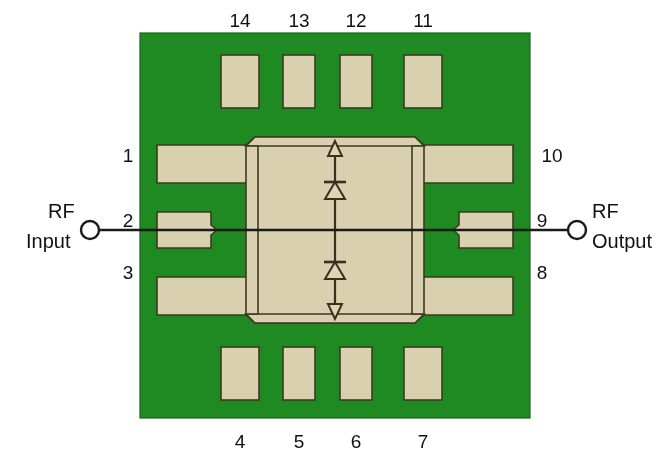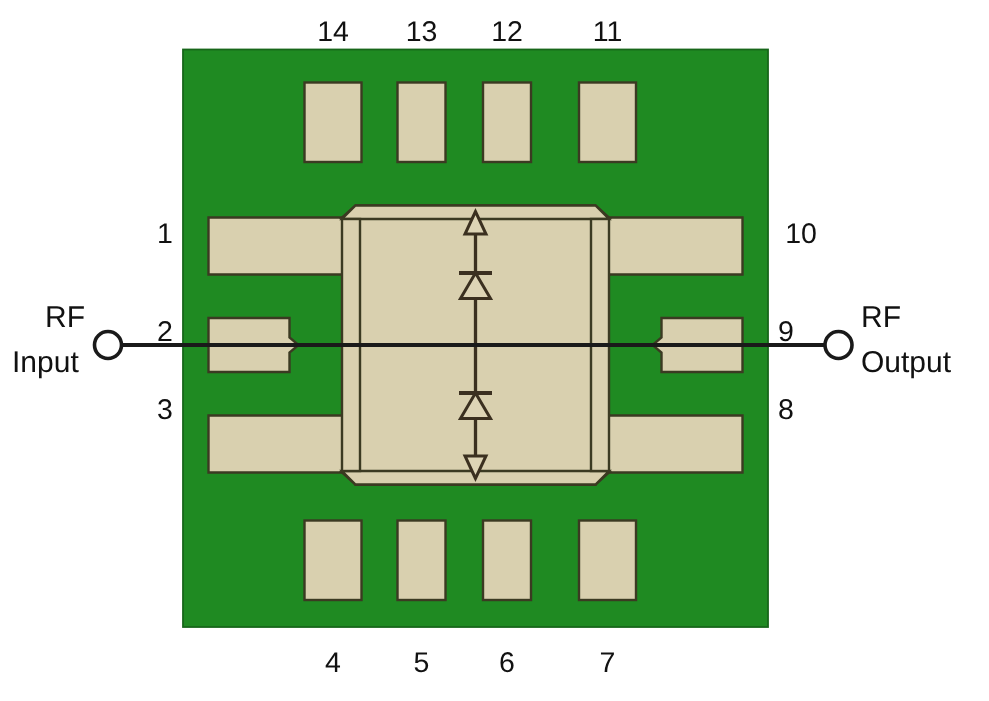--- a/index.html
+++ b/index.html
@@ -11,20 +11,21 @@
     width: 659px;
     height: 467px;
     overflow: hidden;
     font-family: "Liberation Sans", sans-serif;
   }
   #diagram-root {
     position: relative;
     width: 530px;
     height: 467px;
     background: #ffffff;
+    padding-left: 18px;
   }
   svg#pkg-svg {
     display: block;
     width: 659px;
     height: 467px;
   }
   .pin-label {
     font-family: "Liberation Sans", sans-serif;
     font-size: 19px;
     fill: #111111;

